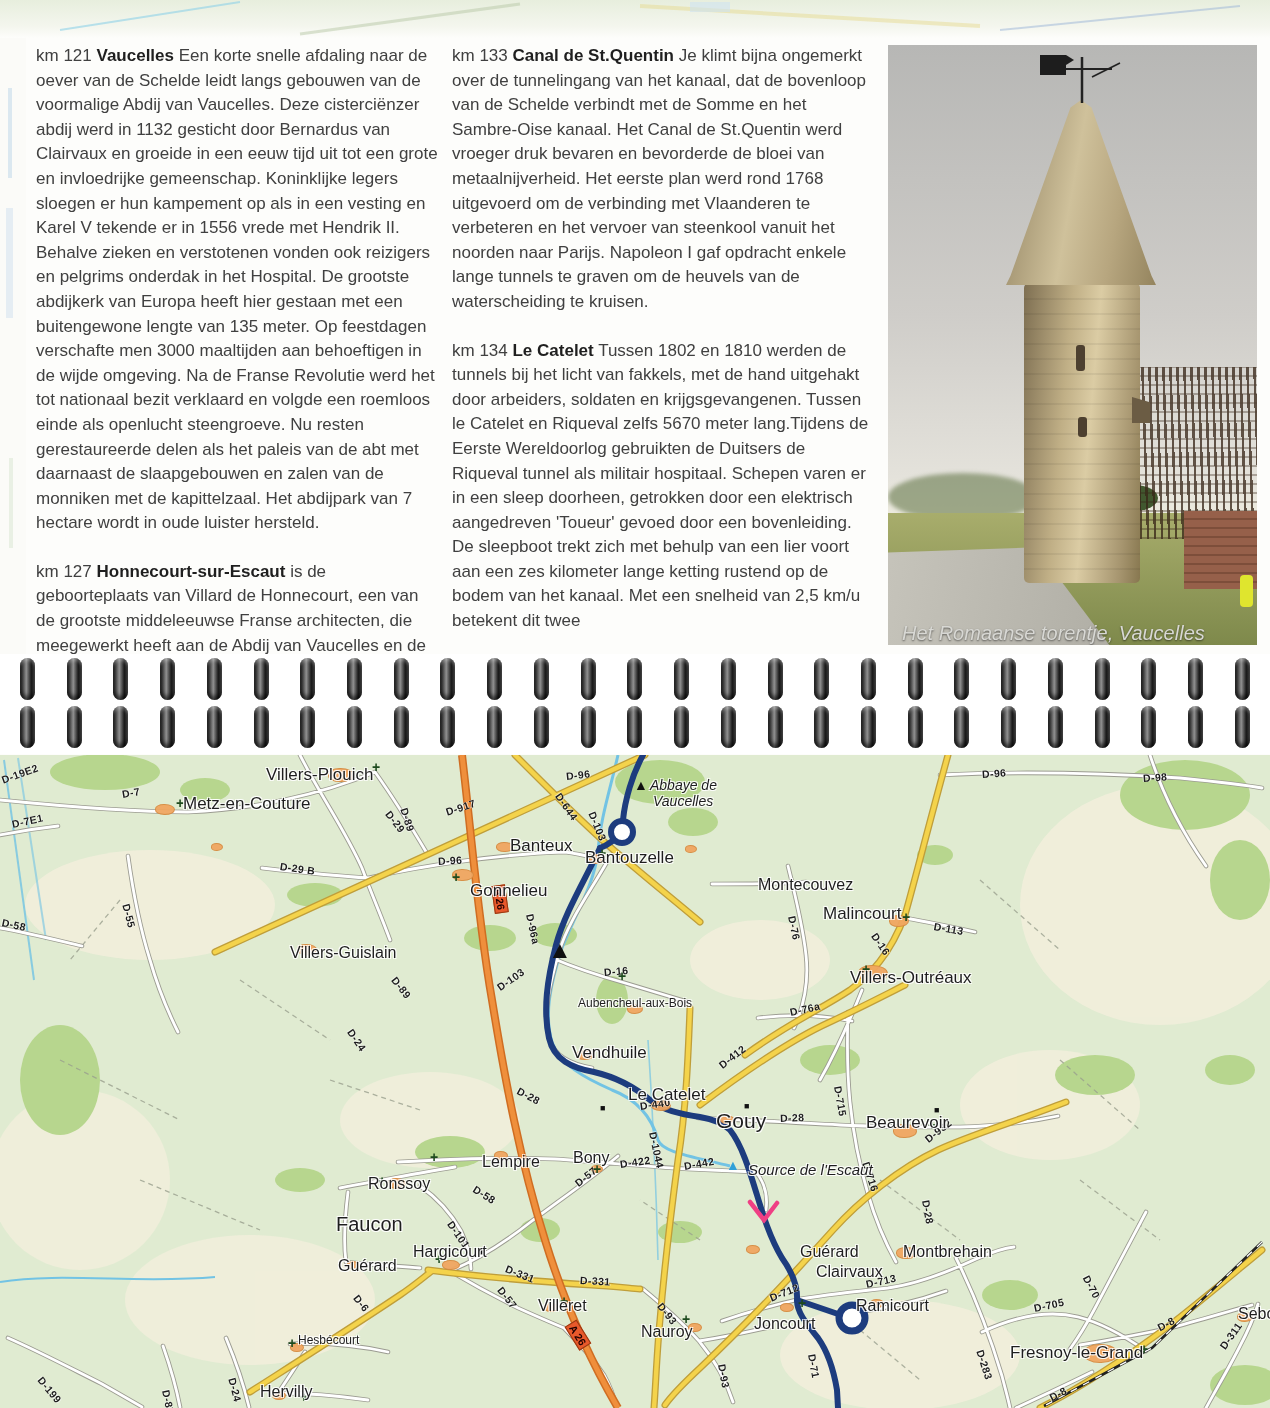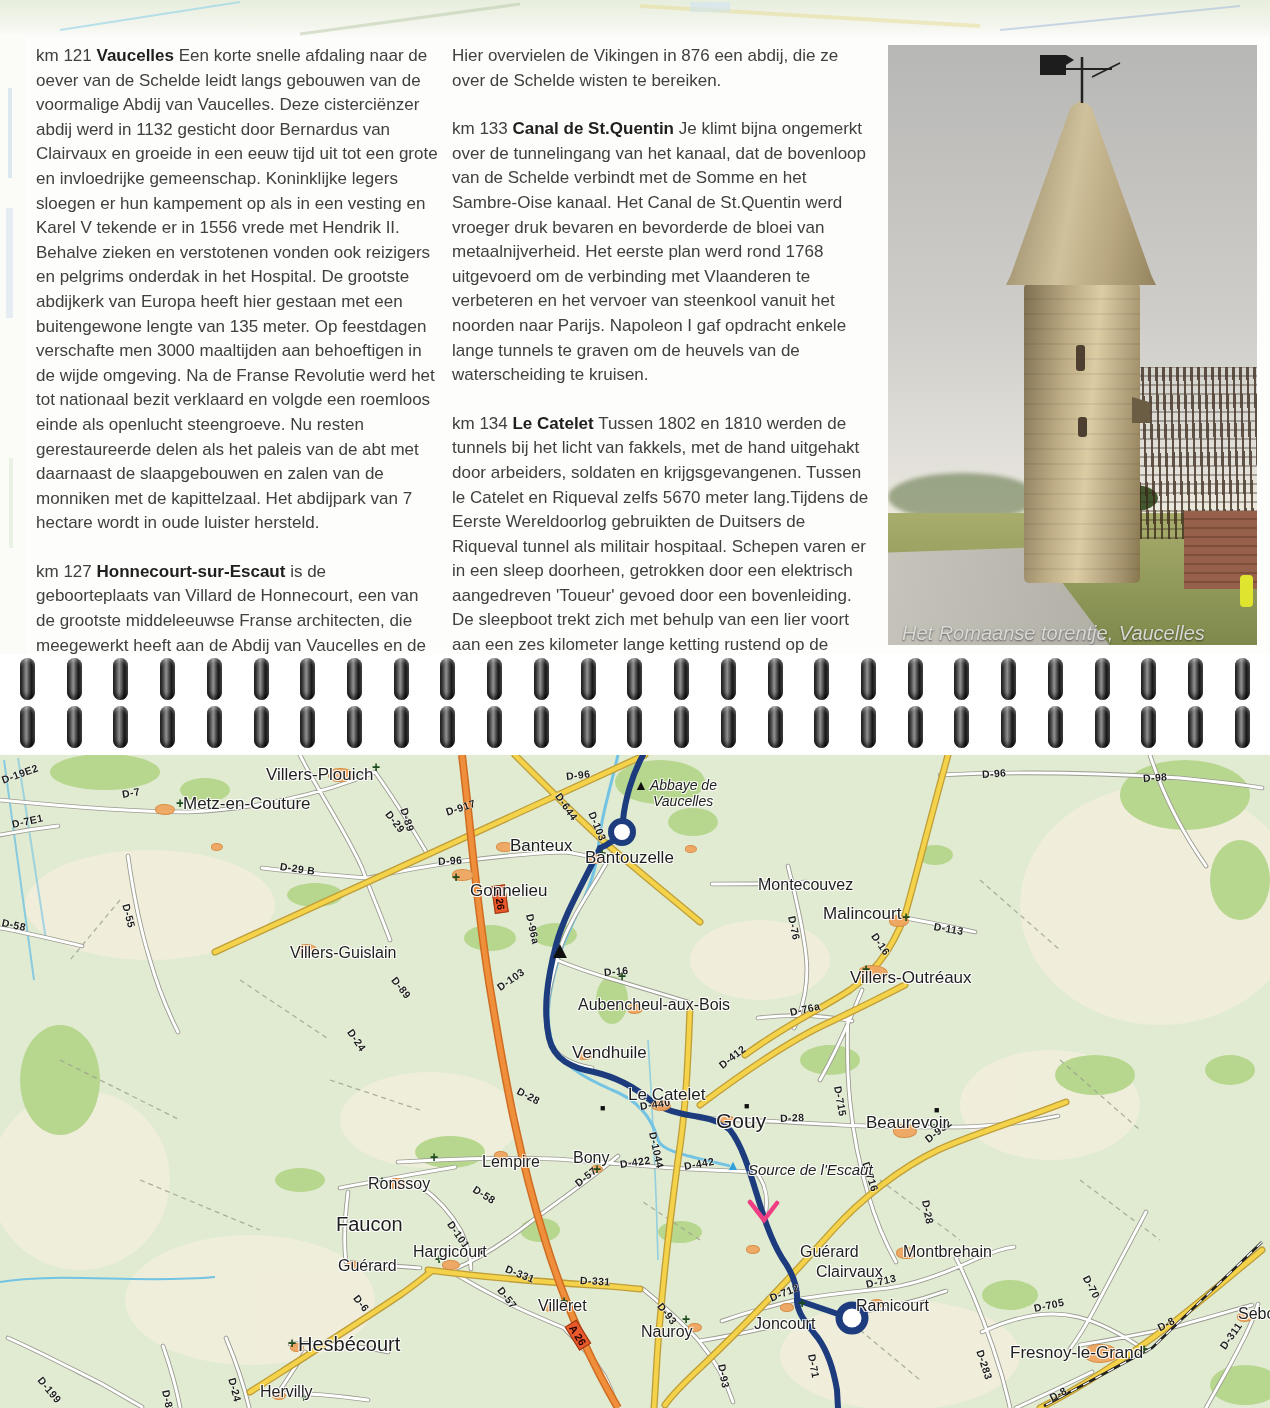--- a/index.html
+++ b/index.html
@@ -88,21 +88,20 @@
   <div class="g" style="left:8px;top:50px;width:4px;height:90px;background:#bcd6e8"></div>
   <div class="g" style="left:6px;top:170px;width:7px;height:110px;background:#cfe0ee"></div>
   <div class="g" style="left:9px;top:420px;width:4px;height:90px;background:#d8e6cf"></div>
 </div>
 
 <div id="col-left" class="col">
     <p class="article"><span>km 121 </span><b>Vaucelles</b> Een korte snelle afdaling naar de oever van de Schelde leidt langs gebouwen van de voormalige Abdij van Vaucelles. Deze cisterciënzer abdij werd in 1132 gesticht door Bernardus van Clairvaux en groeide in een eeuw tijd uit tot een grote en invloedrijke gemeenschap. Koninklijke legers sloegen er hun kampement op als in een vesting en Karel V tekende er in 1556 vrede met Hendrik II. Behalve zieken en verstotenen vonden ook reizigers en pelgrims onderdak in het Hospital. De grootste abdijkerk van Europa heeft hier gestaan met een buitengewone lengte van 135 meter. Op feestdagen verschafte men 3000 maaltijden aan behoeftigen in de wijde omgeving. Na de Franse Revolutie werd het tot nationaal bezit verklaard en volgde een roemloos einde als openlucht steengroeve. Nu resten gerestaureerde delen als het paleis van de abt met daarnaast de slaapgebouwen en zalen van de monniken met de kapittelzaal. Het abdijpark van 7 hectare wordt in oude luister hersteld.</p>
     <p class="article"><span>km 127 </span><b>Honnecourt-sur-Escaut</b> is de geboorteplaats van Villard de Honnecourt, een van de grootste middeleeuwse Franse architecten, die meegewerkt heeft aan de Abdij van Vaucelles en de Kathedraal van Cambrai. Vanwege zijn ontwerpen voor werktuigen zoals een mechanische vogel kreeg hij de bijnaam `de Franse Leonardo da Vinci'.</p>
   </div>
 <div id="col-right" class="col">
-    <p class="article">Hier overvielen de Vikingen in 876 een abdij, die ze over de Schelde wisten te bereiken.</p>
     <p class="article"><span>km 133 </span><b>Canal de St.Quentin</b> Je klimt bijna ongemerkt over de tunnelingang van het kanaal, dat de bovenloop van de Schelde verbindt met de Somme en het Sambre-Oise kanaal. Het Canal de St.Quentin werd vroeger druk bevaren en bevorderde de bloei van metaalnijverheid. Het eerste plan werd rond 1768 uitgevoerd om de verbinding met Vlaanderen te verbeteren en het vervoer van steenkool vanuit het noorden naar Parijs. Napoleon I gaf opdracht enkele lange tunnels te graven om de heuvels van de waterscheiding te kruisen.</p>
     <p class="article"><span>km 134 </span><b>Le Catelet</b> Tussen 1802 en 1810 werden de tunnels bij het licht van fakkels, met de hand uitgehakt door arbeiders, soldaten en krijgsgevangenen. Tussen le Catelet en Riqueval zelfs 5670 meter lang.Tijdens de Eerste Wereldoorlog gebruikten de Duitsers de Riqueval tunnel als militair hospitaal. Schepen varen er in een sleep doorheen, getrokken door een elektrisch aangedreven 'Toueur' gevoed door een bovenleiding. De sleepboot trekt zich met behulp van een lier voort aan een zes kilometer lange ketting rustend op de bodem van het kanaal. Met een snelheid van 2,5 km/u betekent dit twee</p>
   </div>
 
 <div id="photo">
   <div id="ph-treeline"></div>
   <div id="ph-grass"></div>
   <div id="ph-road"></div>
   <div class="bush" style="left:170px;top:448px;width:56px;height:30px;"></div>
   <div class="bush" style="left:222px;top:440px;width:48px;height:26px;"></div>
@@ -353,33 +352,33 @@
       <div class="blob" style="left: 685px; top: 90px; width: 10px; height: 6px;"></div>
       <span class="town" style="left: 266px; top: 10px; font-size: 17px;">Villers-Plouich</span>
       <span class="town" style="left: 183px; top: 39px; font-size: 17px;">Metz-en-Couture</span>
       <span class="town" style="left: 510px; top: 81px; font-size: 17px;">Banteux</span>
       <span class="town" style="left: 585px; top: 93px; font-size: 17px;">Bantouzelle</span>
       <span class="town" style="left: 438px; top: 126px; font-size: 17px; padding-left: 32px;">Gonnelieu</span>
       <span class="town" style="left: 758px; top: 121px; font-size: 16px;">Montecouvez</span>
       <span class="town" style="left: 823px; top: 149px; font-size: 17px;">Malincourt</span>
       <span class="town" style="left: 850px; top: 213px; font-size: 17px;">Villers-Outréaux</span>
       <span class="town" style="left: 290px; top: 189px; font-size: 16px;">Villers-Guislain</span>
-      <span class="town" style="left: 578px; top: 241px; font-size: 16px;">Aubencheul-aux-Bois</span>
+      <span class="town" style="left: 578px; top: 241px; font-size: 12px;">Aubencheul-aux-Bois</span>
       <span class="town" style="left: 572px; top: 288px; font-size: 17px;">Vendhuile</span>
       <span class="town" style="left: 628px; top: 330px; font-size: 17px;">Le Catelet</span>
       <span class="town" style="left: 716px; top: 354px; font-size: 21px;">Gouy</span>
       <span class="town" style="left: 866px; top: 358px; font-size: 17px;">Beaurevoir</span>
       <span class="town" style="left: 482px; top: 398px; font-size: 16px; text-align: right;">Lempire</span>
       <span class="town" style="left: 573px; top: 394px; font-size: 16px;">Bony</span>
       <span class="town" style="left: 368px; top: 420px; font-size: 16px;">Ronssoy</span>
       <span class="town" style="left: 336px; top: 458px; font-size: 20px;">Faucon</span>
       <span class="town" style="left: 338px; top: 502px; font-size: 16px;">Guérard</span>
       <span class="town" style="left: 413px; top: 488px; font-size: 16px;">Hargicourt</span>
       <span class="town" style="left: 538px; top: 542px; font-size: 16px;">Villeret</span>
-      <span class="town" style="left: 298px; top: 578px; font-size: 20px;">Hesbécourt</span>
+      <span class="town" style="left: 298px; top: 578px; font-size: 12px;">Hesbécourt</span>
       <span class="town" style="left: 260px; top: 628px; font-size: 16px;">Hervilly</span>
       <span class="town" style="left: 641px; top: 568px; font-size: 16px;">Nauroy</span>
       <span class="town" style="left: 800px; top: 488px; font-size: 16px;">Guérard</span>
       <span class="town" style="left: 816px; top: 508px; font-size: 16px;">Clairvaux</span>
       <span class="town" style="left: 903px; top: 488px; font-size: 16px;">Montbrehain</span>
       <span class="town" style="left: 856px; top: 542px; font-size: 16px;">Ramicourt</span>
       <span class="town" style="left: 754px; top: 560px; font-size: 16px;">Joncourt</span>
       <span class="town" style="left: 1010px; top: 588px; font-size: 17px;">Fresnoy-le-Grand</span>
       <span class="town" style="left: 1238px; top: 550px; font-size: 16px;">Sebo</span>
       <span class="town it" style="left: 650px; top: 22px; font-size: 14px;">Abbaye de</span>

